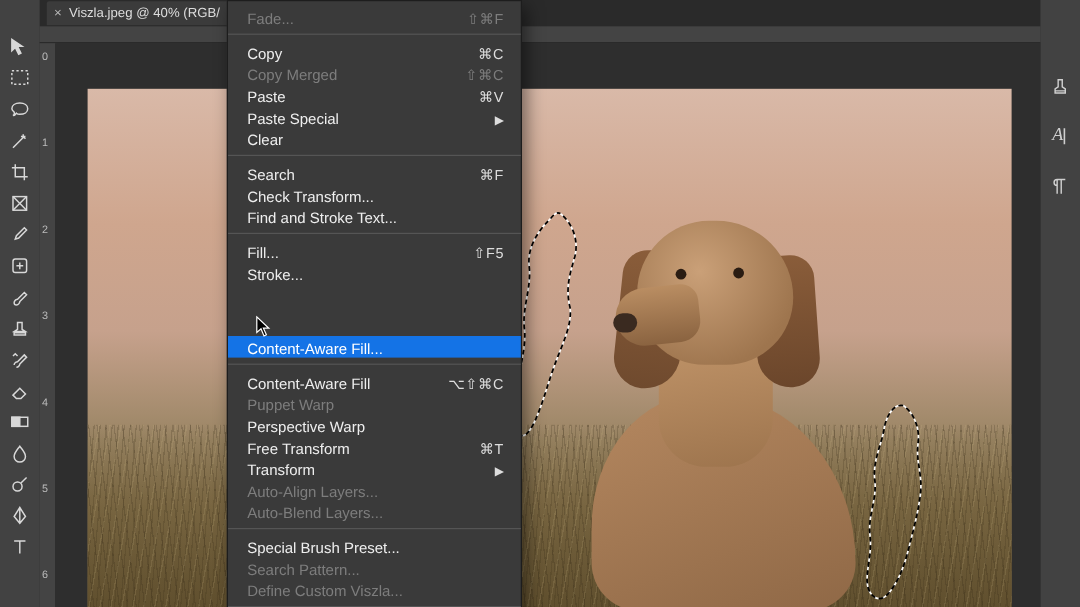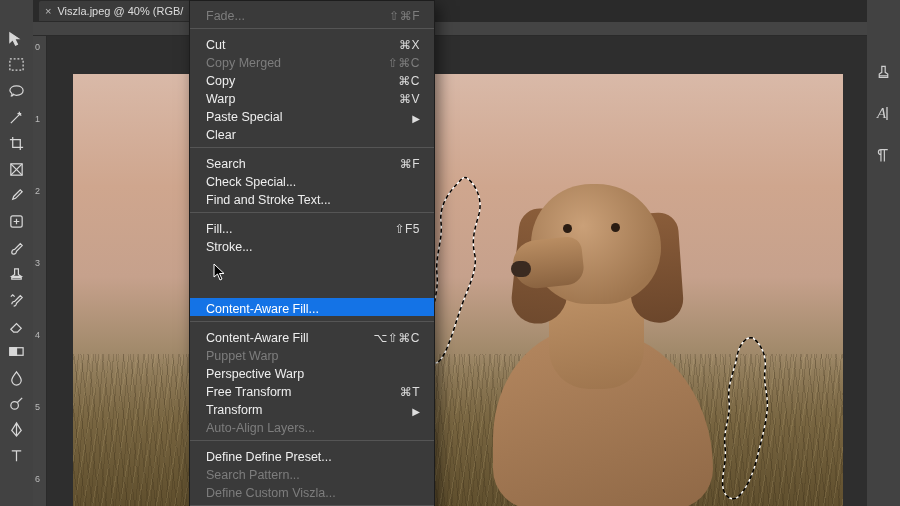--- a/index.html
+++ b/index.html
@@ -233,49 +233,45 @@
     </div>
   </div>
 
   <div class="menu" id="menu">
       <div class="item disabled">
         <span>Fade...</span>
         <span class="sc">⇧⌘F</span>
       </div>
       <div class="sep"></div>
       <div class="item">
-        <span>Cut</span>
-        <span class="sc">⌘X</span>
+        <span>Copy</span>
+        <span class="sc">⌘C</span>
       </div>
       <div class="item disabled">
         <span>Copy Merged</span>
         <span class="sc">⇧⌘C</span>
       </div>
       <div class="item">
-        <span>Copy</span>
-        <span class="sc">⌘C</span>
-      </div>
-      <div class="item">
-        <span>Warp</span>
+        <span>Paste</span>
         <span class="sc">⌘V</span>
       </div>
       <div class="item">
         <span>Paste Special</span>
         <span class="sub">▶</span>
       </div>
       <div class="item">
         <span>Clear</span>
       </div>
       <div class="sep"></div>
       <div class="item">
         <span>Search</span>
         <span class="sc">⌘F</span>
       </div>
       <div class="item">
-        <span>Check Special...</span>
+        <span>Check Transform...</span>
       </div>
       <div class="item">
         <span>Find and Stroke Text...</span>
       </div>
       <div class="sep"></div>
       <div class="item">
         <span>Fill...</span>
         <span class="sc">⇧F5</span>
       </div>
       <div class="item">
@@ -299,23 +295,26 @@
         <span>Free Transform</span>
         <span class="sc">⌘T</span>
       </div>
       <div class="item">
         <span>Transform</span>
         <span class="sub">▶</span>
       </div>
       <div class="item disabled">
         <span>Auto-Align Layers...</span>
       </div>
-      <div class="sep"></div>
-      <div class="item">
-        <span>Define Define Preset...</span>
+      <div class="item disabled">
+        <span>Auto-Blend Layers...</span>
+      </div>
+      <div class="sep"></div>
+      <div class="item">
+        <span>Special Brush Preset...</span>
       </div>
       <div class="item disabled">
         <span>Search Pattern...</span>
       </div>
       <div class="item disabled">
         <span>Define Custom Viszla...</span>
       </div>
       <div class="sep"></div>
       <div class="item">
         <span>Purge</span>

